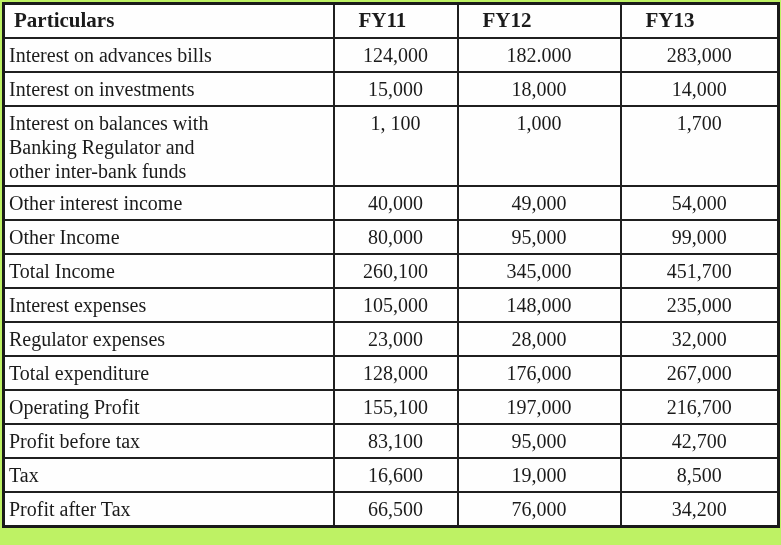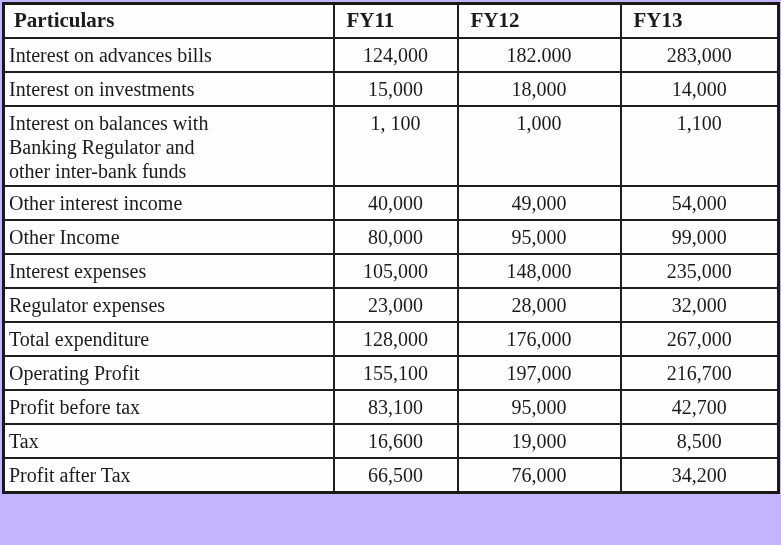--- a/index.html
+++ b/index.html
@@ -3,21 +3,21 @@
 <meta charset="utf-8">
 <style>
   html, body {
     margin: 0;
     padding: 0;
     background: #ffffff;
   }
   .doc {
     width: 781px;
     height: 545px;
-    background: #c4b5fd;
+    background: #bef264;
     box-sizing: border-box;
     overflow: hidden;
   }
   table.fin {
     border-collapse: collapse;
     table-layout: fixed;
     width: 777px;
     margin: 2px 0 0 2px;
     border: 3px solid #1a1a1a;
     font-family: "Liberation Serif", "DejaVu Serif", serif;
@@ -34,21 +34,21 @@
     vertical-align: middle;
     overflow: hidden;
   }
   table.fin th {
     font-size: 21px;
     font-weight: bold;
     text-align: left;
     padding-left: 9px;
   }
   table.fin th.num-h {
-    padding-left: 12px;
+    padding-left: 24px;
   }
   td.p {
     text-align: left;
     white-space: pre-line;
   }
   td.n {
     text-align: center;
     padding-left: 11px;
   }
   tr.tall {
@@ -88,33 +88,39 @@
         <td class="n">15,000</td>
         <td class="n">18,000</td>
         <td class="n">14,000</td>
       </tr>
       <tr class="tall">
         <td class="p">Interest on balances with
 Banking Regulator and
 other inter-bank funds</td>
         <td class="n">1, 100</td>
         <td class="n">1,000</td>
-        <td class="n">1,100</td>
+        <td class="n">1,700</td>
       </tr>
       <tr>
         <td class="p">Other interest income</td>
         <td class="n">40,000</td>
         <td class="n">49,000</td>
         <td class="n">54,000</td>
       </tr>
       <tr>
         <td class="p">Other Income</td>
         <td class="n">80,000</td>
         <td class="n">95,000</td>
         <td class="n">99,000</td>
+      </tr>
+      <tr>
+        <td class="p">Total Income</td>
+        <td class="n">260,100</td>
+        <td class="n">345,000</td>
+        <td class="n">451,700</td>
       </tr>
       <tr>
         <td class="p">Interest expenses</td>
         <td class="n">105,000</td>
         <td class="n">148,000</td>
         <td class="n">235,000</td>
       </tr>
       <tr>
         <td class="p">Regulator expenses</td>
         <td class="n">23,000</td>

